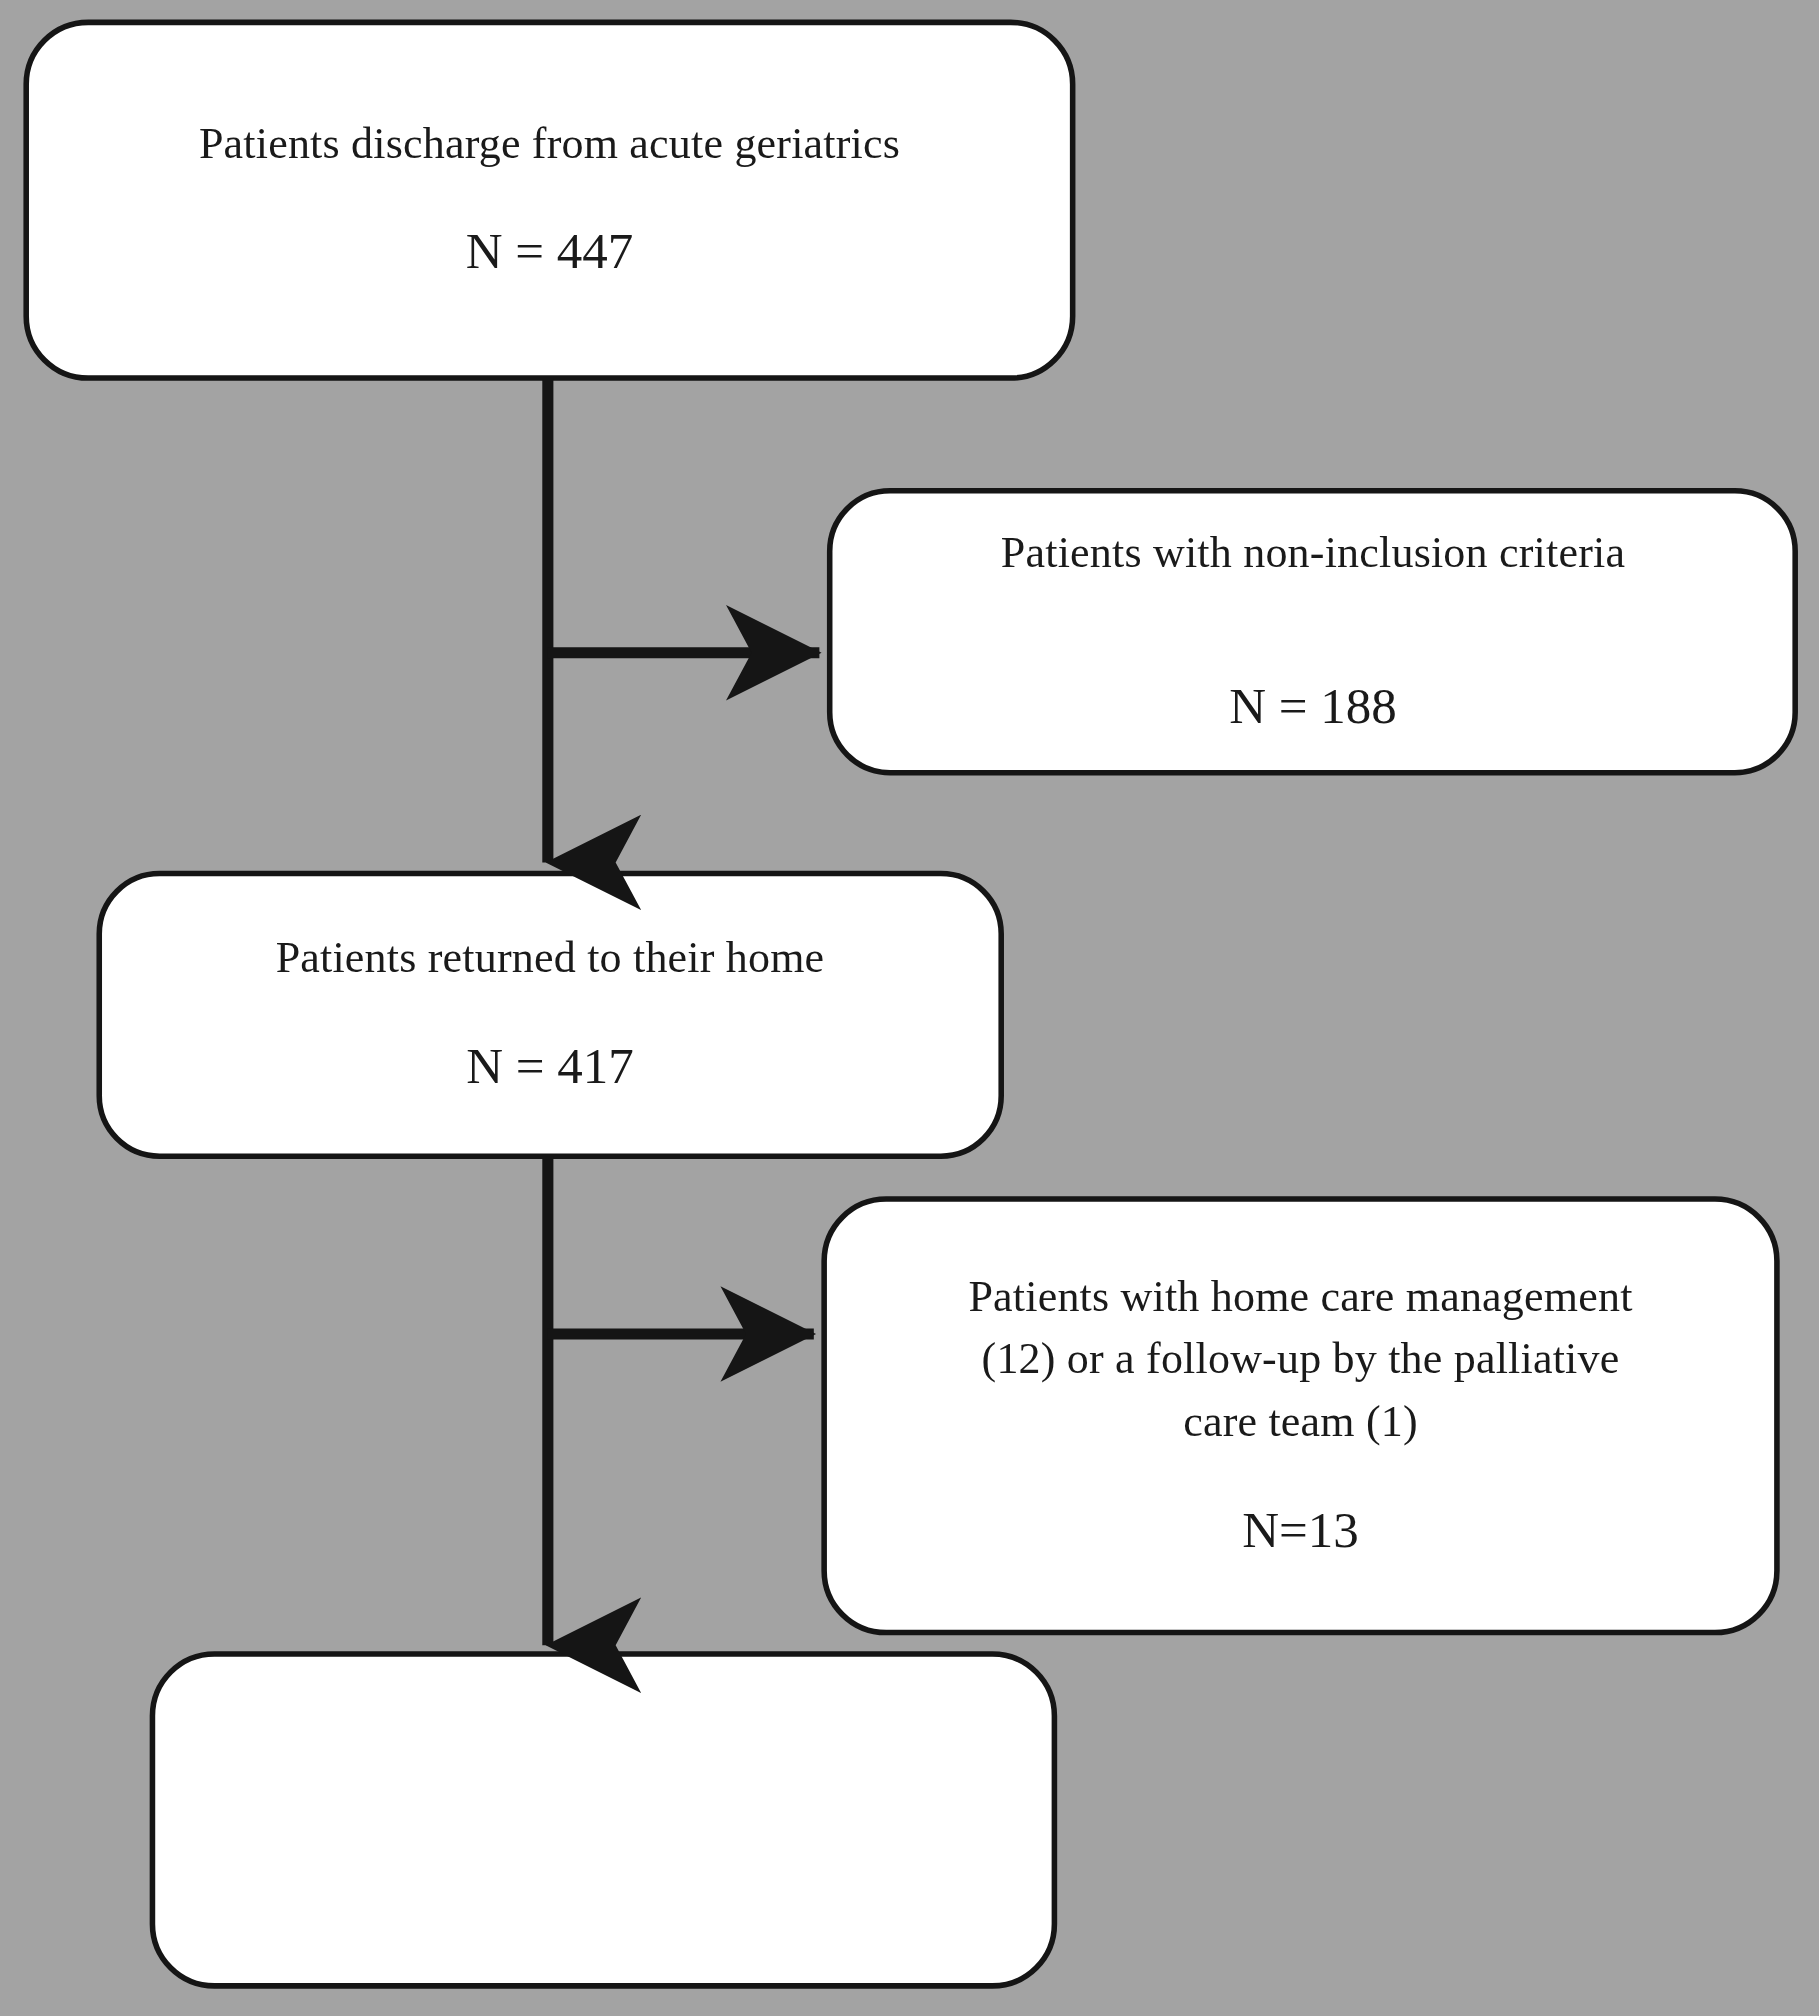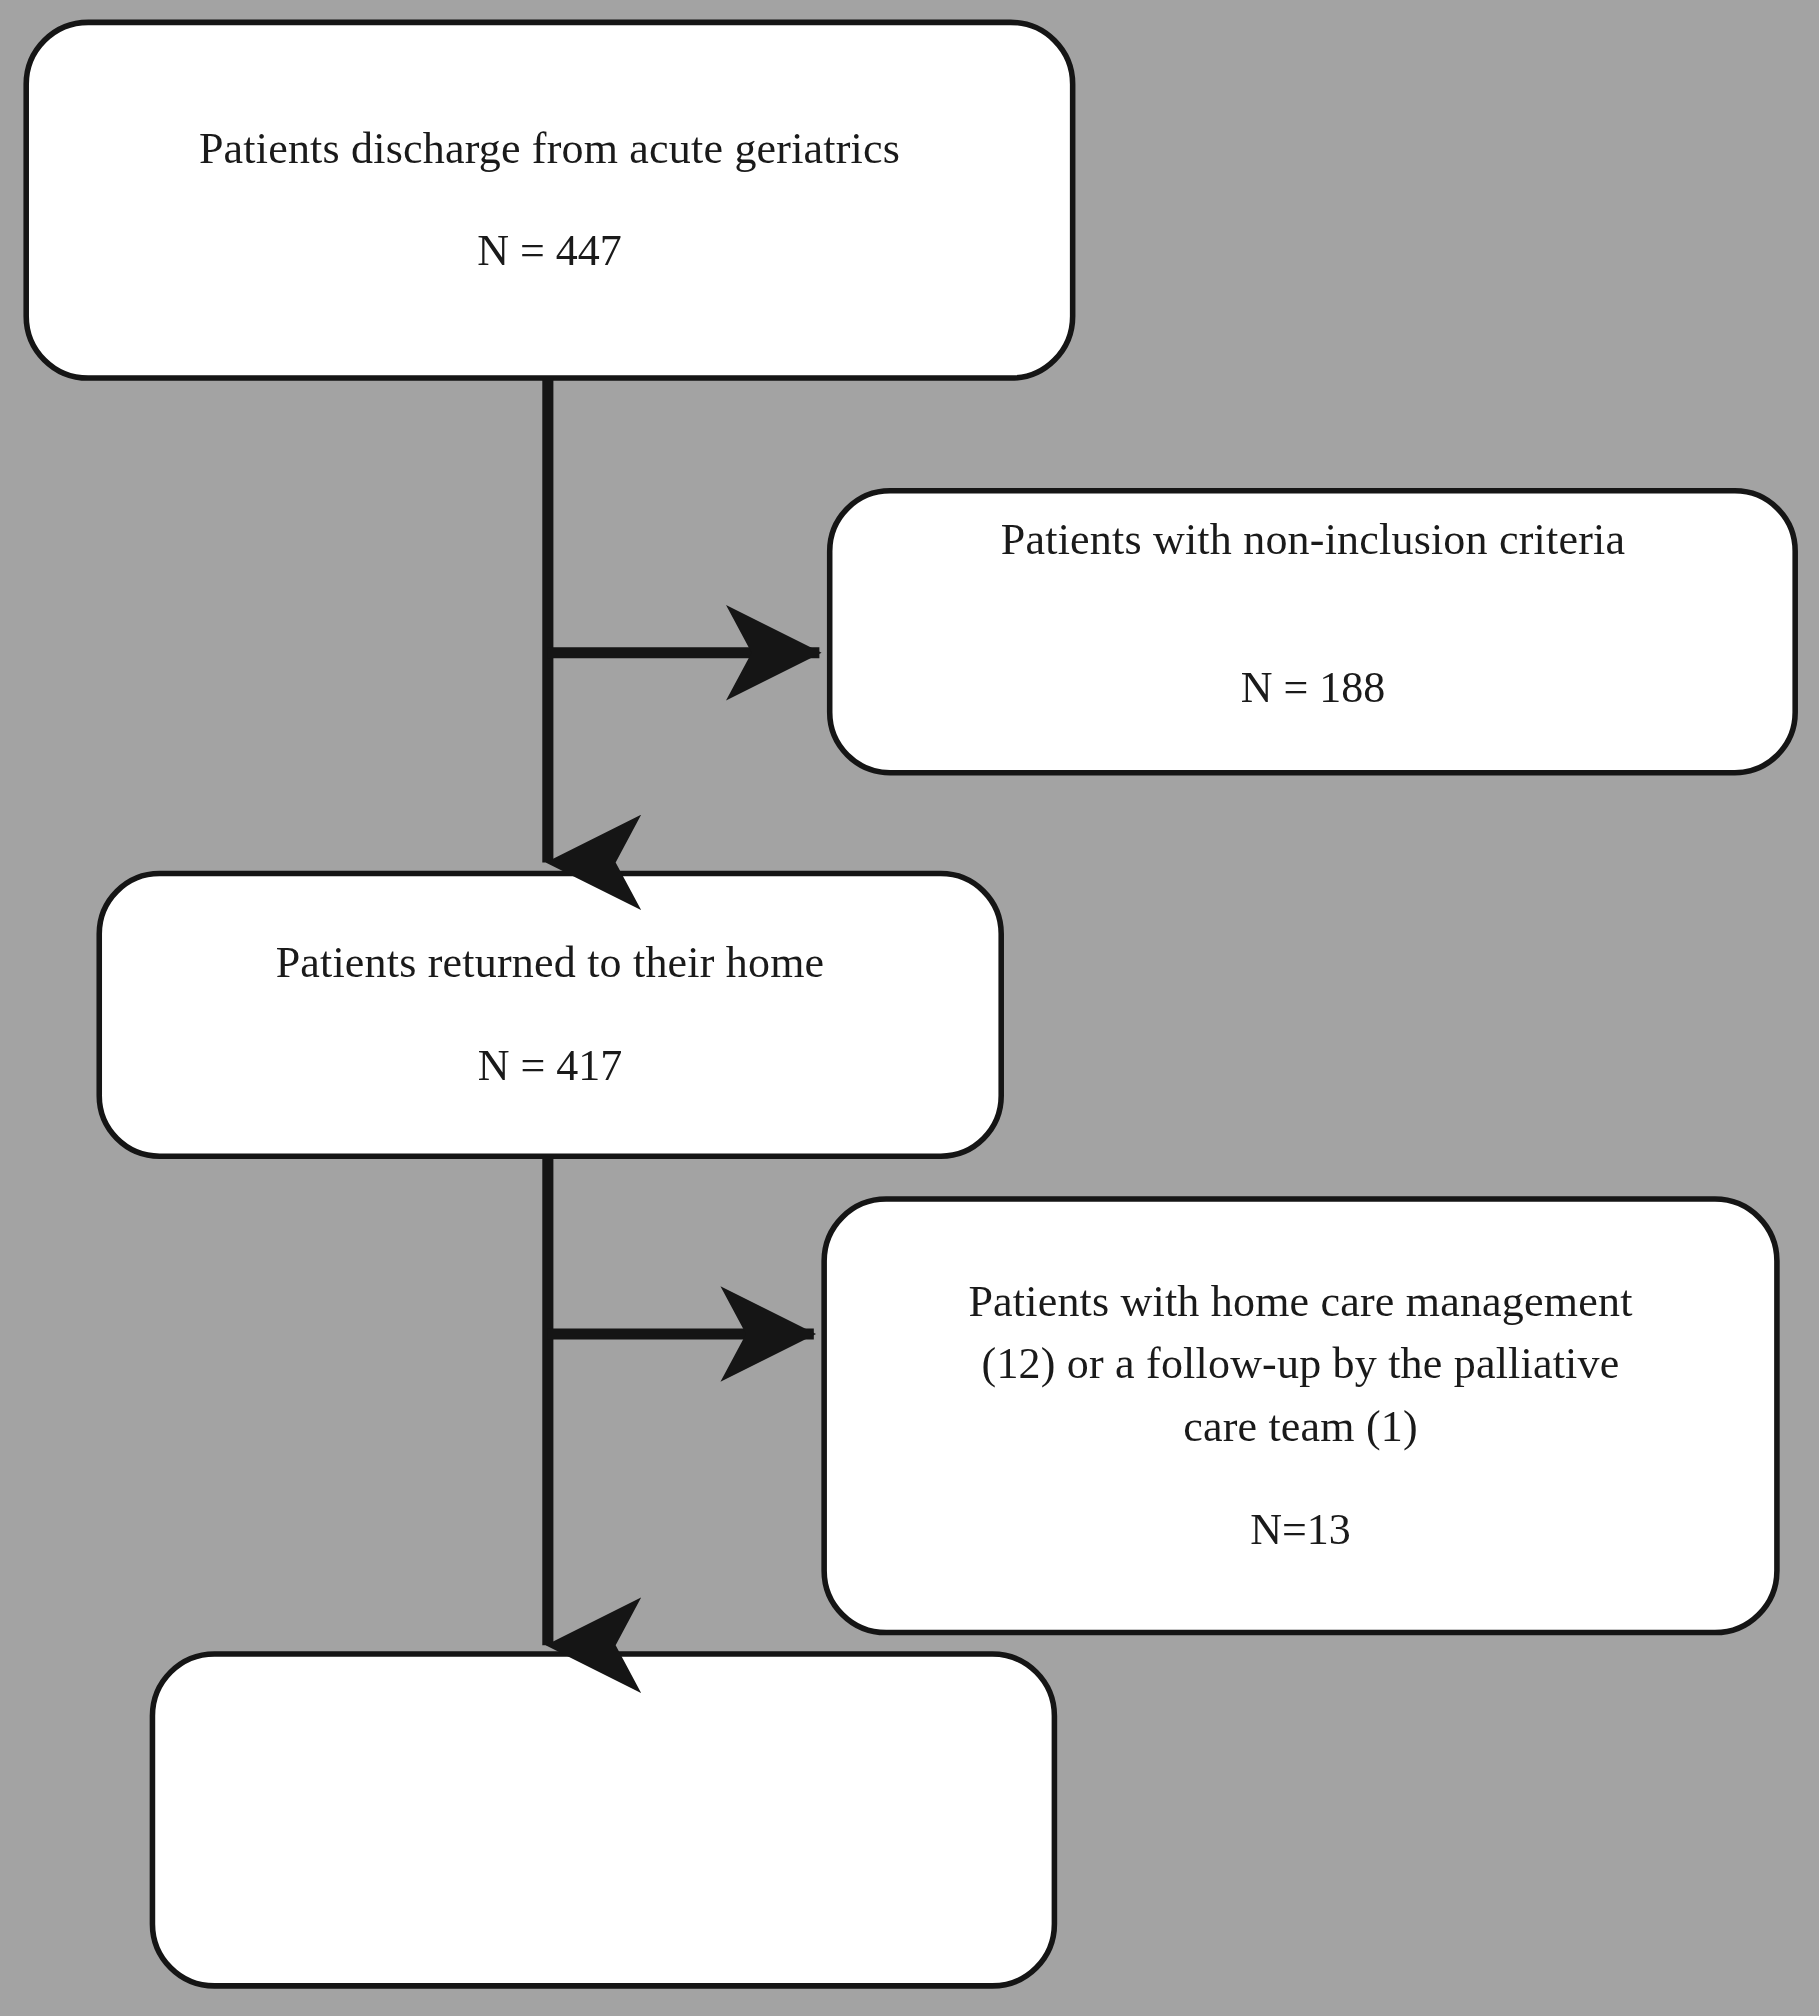--- a/index.html
+++ b/index.html
@@ -40,28 +40,28 @@
     font-size: 44px;
     line-height: 1.42;
     letter-spacing: 0.2px;
     white-space: nowrap;
   }
   .node-line.bold {
     font-weight: bold;
   }
   .node-count {
     display: block;
-    font-size: 44px;
+    font-size: 51px;
     line-height: 1.42;
     margin-top: 44px;
     white-space: nowrap;
   }
   
   #node-screened  { left: 26px;   top: 22px;   width: 1047px; height: 356px; }
-  #node-excluded1 { left: 830px; top: 473px;  width: 966px; height: 282px; gap: 48px; }
+  #node-excluded1 { left: 830px; top: 491px;  width: 966px; height: 282px; gap: 48px; }
   #node-home      { left: 99px;  top: 873px; width: 902px; height: 283px; font-family: Liberation Serif, serif; }
   #node-excluded2 { left: 824px; top: 1199px; width: 953px; height: 434px; }
   #node-included  { left: 152px;  top: 1654px; width: 902px; height: 332px; }
 
   #node-screened  .node-count { margin-top: 40px; }
   #node-excluded1 .node-count { margin-top: 38px; }
   #node-home      .node-count { margin-top: 40px; }
   #node-excluded2 .node-count { margin-top: 41px; }
   #node-included  .node-count { margin-top: 40px; }
 </style>

